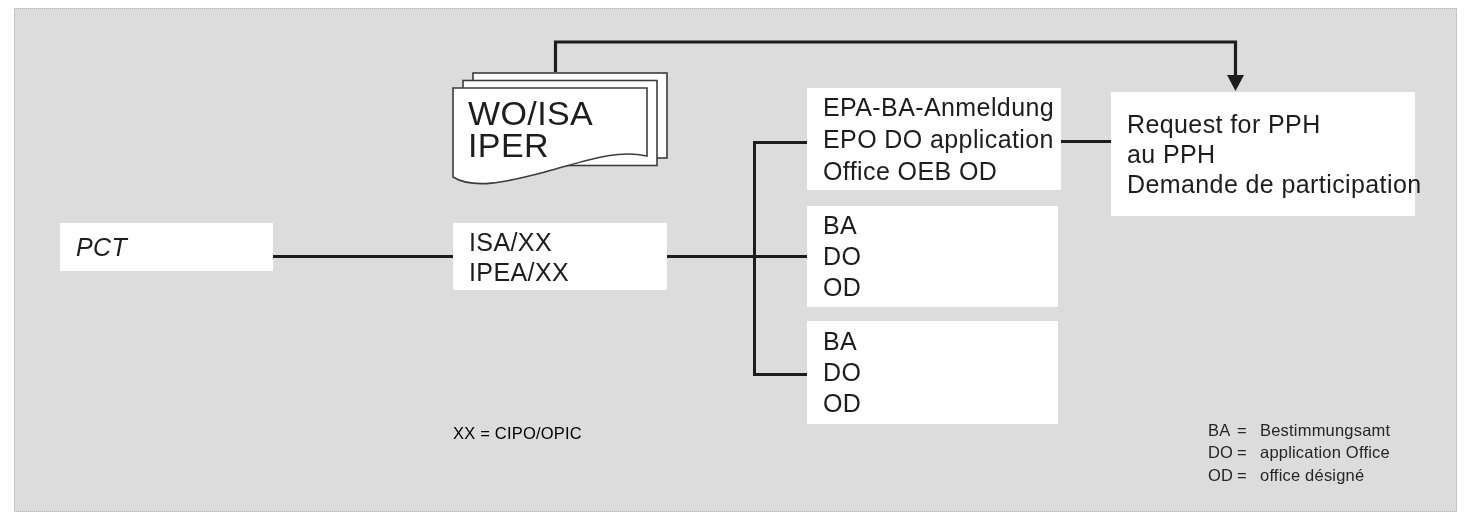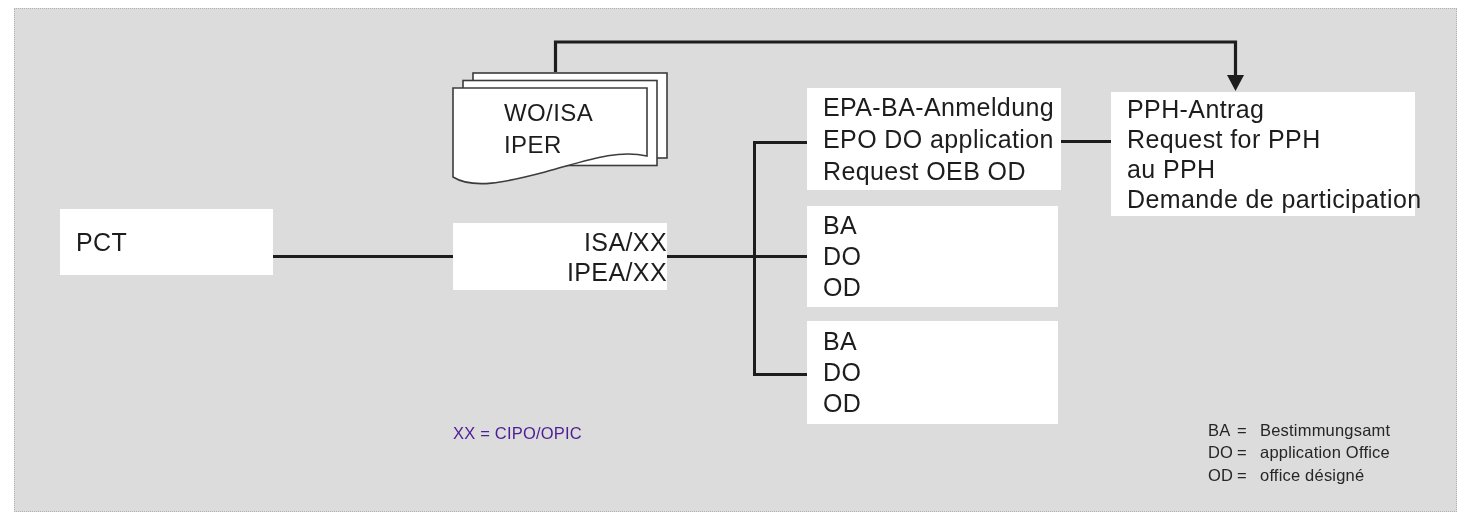--- a/index.html
+++ b/index.html
@@ -25,34 +25,34 @@
   .box{
     position:absolute;
     background:var(--box-bg,#ffffff);
     box-sizing:border-box;
     display:flex;flex-direction:column;justify-content:center;
     padding-left:16px;
     font-size:25px;line-height:31px;
     letter-spacing:0.4px;
     white-space:nowrap;
   }
-  .box-pct{left:60px;top:209px;width:213px;height:66px;line-height:30px;}
-  .box-isa{left:453px;top:223px;width:214px;height:67px;line-height:30px;align-items:flex-end;}
+  .box-pct{left:60px;top:223px;width:213px;height:48px;line-height:30px;font-style:italic;}
+  .box-isa{left:453px;top:223px;width:214px;height:67px;line-height:30px;}
   .box-epa{left:807px;top:88px;width:254px;height:102px;line-height:32px;}
   .box-ba1{left:807px;top:206px;width:251px;height:101px;line-height:31px;}
   .box-ba2{left:807px;top:321px;width:251px;height:103px;line-height:31px;}
   .box-pph{left:1111px;top:92px;width:304px;height:124px;line-height:30px;}
   .doc-label{
     position:absolute;left:468px;top:97px;width:170px;
-    font-size:24px;line-height:32px;letter-spacing:0.4px;
-    background:transparent;white-space:nowrap;margin-left:36px;
+    font-size:34px;line-height:32px;letter-spacing:0.4px;
+    background:transparent;white-space:nowrap;
   }
   .note{
     position:absolute;left:453px;top:422px;
-    font-size:16.5px;line-height:22px;color:#4c1d95;
+    font-size:16.5px;line-height:22px;color:#000000;
     letter-spacing:0.2px;white-space:nowrap;
   }
   .legend{
     position:absolute;left:1208px;top:419px;
     font-size:16.5px;line-height:22.4px;color:#262626;
     letter-spacing:0.2px;
   }
   .legend-row{display:flex;}
   .legend-abbr{width:29px;}
   .legend-eq{width:23px;}
@@ -91,37 +91,36 @@
   </div>
 
   <div class="doc-label">
     <div>WO/ISA</div>
     <div>IPER</div>
   </div>
 
   <div class="box box-epa">
     <div>EPA-BA-Anmeldung</div>
     <div>EPO DO application</div>
-    <div>Request OEB OD</div>
+    <div>Office OEB OD</div>
   </div>
 
   <div class="box box-ba1">
     <div>BA</div>
     <div>DO</div>
     <div>OD</div>
   </div>
 
   <div class="box box-ba2">
     <div>BA</div>
     <div>DO</div>
     <div>OD</div>
   </div>
 
   <div class="box box-pph">
-    <div>PPH-Antrag</div>
     <div>Request for PPH</div>
     <div>au PPH</div>
     <div>Demande de participation</div>
   </div>
 
   <div class="note">XX = CIPO/OPIC</div>
 
   <div class="legend">
     <div class="legend-row">
       <span class="legend-abbr">BA</span>

